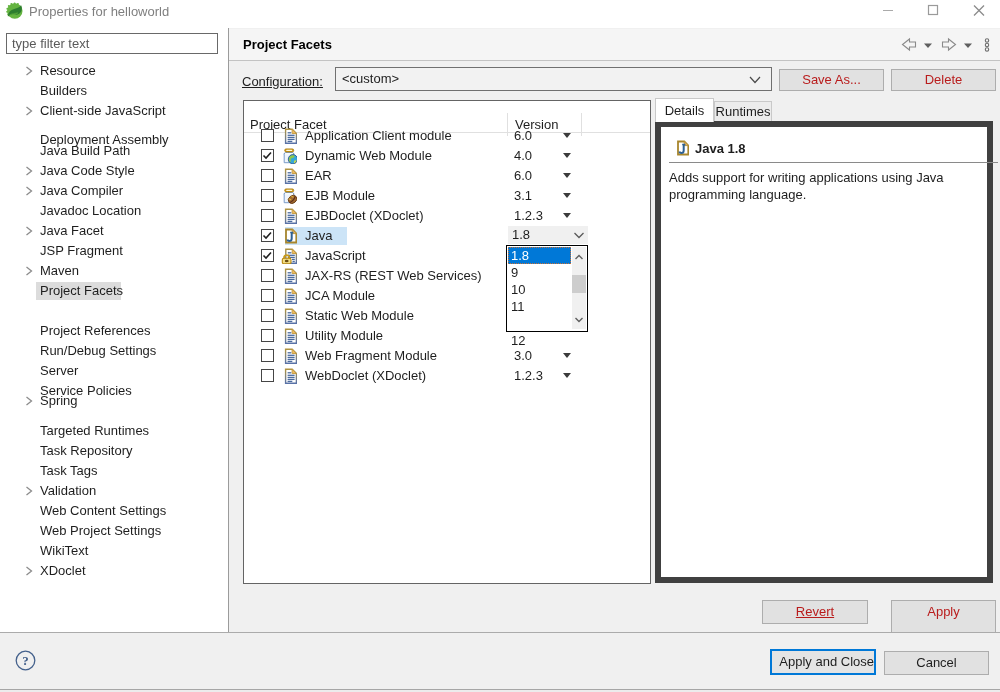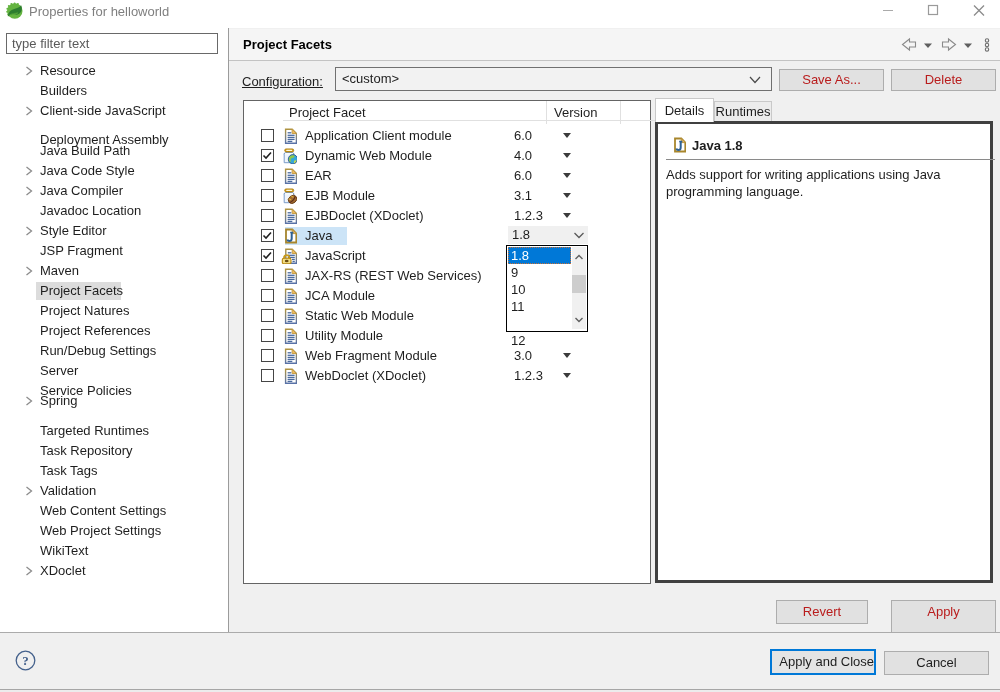--- a/index.html
+++ b/index.html
@@ -18,34 +18,34 @@
 .sel-bg { position:absolute; left:24px; top:1px; height:18px; background:#dcdcdc; }
 #rightpanel { left:229px; top:28px; width:771px; height:604px; background:#f0f0f0; }
 #rp-header { left:0; top:1px; width:771px; height:32px; background:#f5f5f5; border-bottom:1px solid #c3c3c3; }
 #rp-title { left:14px; top:8px; font-weight:bold; color:#000; }
 #cfg-label { left:13px; top:46px;text-decoration:underline; }
 #cfg-combo { position:absolute; left:106px; top:39px; width:437px; height:24px; line-height:22px; padding-left:6px; background:#f2f2f2; border:1px solid #707070; }
 .btn { position:absolute; background:#e1e1e1; border:1px solid #adadad; text-align:center; color:#b91c1c; }
 #btn-saveas { left:550px; top:41px; width:105px; height:22px; line-height:20px; }
 #btn-delete { left:662px; top:41px; width:105px; height:22px; line-height:20px; }
 #table { left:14px; top:72px; width:408px; height:484px; background:#fff; border:1px solid #646464; }
-#thead { position:absolute; left:0; top:0; width:406px; height:20px; border-bottom:1px solid #e0e0e0;margin-left:39px; }
+#thead { position:absolute; left:0; top:12px; width:406px; height:20px; border-bottom:1px solid #e0e0e0; }
 #thead .c1 { position:absolute; left:6px; top:4px; }
 #thead .c2 { position:absolute; left:271px; top:4px; }
 .hdiv { position:absolute; top:0; width:1px; height:23px; background:#e0e0e0; }
 .frow { position:absolute; left:0; width:406px; height:20px; }
 .cb { position:absolute; left:17px; top:3px; width:13px; height:13px; border:1px solid #454545; background:#fff; }
 .ficon { position:absolute; left:37px; top:2px; width:16px; height:16px; }
 .flbl { position:absolute; left:61px; top:2px; line-height:16px; white-space:nowrap; }
 .fver { position:absolute; left:270px; top:2px; line-height:16px; }
 .fdd { position:absolute; left:319px; top:7px; width:0; height:0; border-left:4px solid transparent; border-right:4px solid transparent; border-top:5px solid #3b3b3b; }
 #tab-details { left:426px; top:70px; width:59px; height:24px; background:#fff; border:1px solid #c9c9c9; border-bottom:none; text-align:center; line-height:23px; z-index:3; }
 #tab-runtimes { left:485px; top:73px; width:58px; height:21px; background:#ececec; border:1px solid #c9c9c9; border-bottom:none; text-align:center; line-height:19px; }
-#details { left:426px; top:93px; width:338px; height:462px; background:#fff; border:3px solid #404040; }
-#btn-revert { left:547px; top:572px; width:92px; height:24px; line-height:22px; }
+#details { left:426px; top:93px; width:338px; height:462px; background:#fff; border:6px solid #404040; }
+#btn-revert { left:533px; top:572px; width:106px; height:24px; line-height:22px;text-decoration:underline; }
 #btn-apply { left:662px; top:572px; width:105px; height:40px; line-height:22px; }
 #footer { left:0; top:632px; width:1000px; height:57px; background:#f0f0f0; border-top:1px solid #ababab; }
 #btn-apply-close { position:absolute; left:770px; top:16px; width:106px; height:26px; background:#e4e4e4; border:2px solid #0078d7; text-align:right; line-height:22px; }
 #btn-cancel { position:absolute; left:884px; top:18px; width:105px; height:24px; background:#e1e1e1; border:1px solid #adadad; text-align:center; line-height:22px; }
 #vcombo { position:absolute; left:264px; top:125px; width:80px; height:18px; background:#f0f0f0; }
 #vcombo .t { position:absolute; left:4px; top:1px; }
 #dropdown { position:absolute; left:262px; top:144px; width:82px; height:87px; background:#fff; border:1.5px solid #000; z-index:5; }
 .ditem { position:absolute; left:1px; width:63px; height:17px; line-height:17px; padding-left:3px; }
 .dsel { background:#0078d7; color:#fff; outline:1px dotted #c87137; outline-offset:-1px; }
 #dscroll { position:absolute; right:1px; top:1px; width:14px; height:82px; background:#f0f0f0; }
@@ -115,37 +115,34 @@
         </svg>
         <span class="lbl">Java Compiler</span>
       </div>
 <div class="trow" style="top:173px">
         <span class="lbl">Javadoc Location</span>
       </div>
 <div class="trow" style="top:193px">
         <svg class="chev" width="8" height="10" viewBox="0 0 8 10">
           <path d="M1.5 1 L6.5 5 L1.5 9" fill="none" stroke="#8c8c8c" stroke-width="1.3"></path>
         </svg>
-        <span class="lbl">Style Editor</span>
+        <span class="lbl">Java Facet</span>
       </div>
 <div class="trow" style="top:213px">
         <span class="lbl">JSP Fragment</span>
       </div>
 <div class="trow" style="top:233px">
         <svg class="chev" width="8" height="10" viewBox="0 0 8 10">
           <path d="M1.5 1 L6.5 5 L1.5 9" fill="none" stroke="#8c8c8c" stroke-width="1.3"></path>
         </svg>
         <span class="lbl">Maven</span>
       </div>
 <div class="trow" style="top:253px">
         <div class="sel-bg" style="width:85px"></div>
         <span class="lbl">Project Facets</span>
-      </div>
-<div class="trow" style="top:273px">
-        <span class="lbl">Project Natures</span>
       </div>
 <div class="trow" style="top:293px">
         <span class="lbl">Project References</span>
       </div>
 <div class="trow" style="top:313px">
         <span class="lbl">Run/Debug Settings</span>
       </div>
 <div class="trow" style="top:333px">
         <span class="lbl">Server</span>
       </div>

